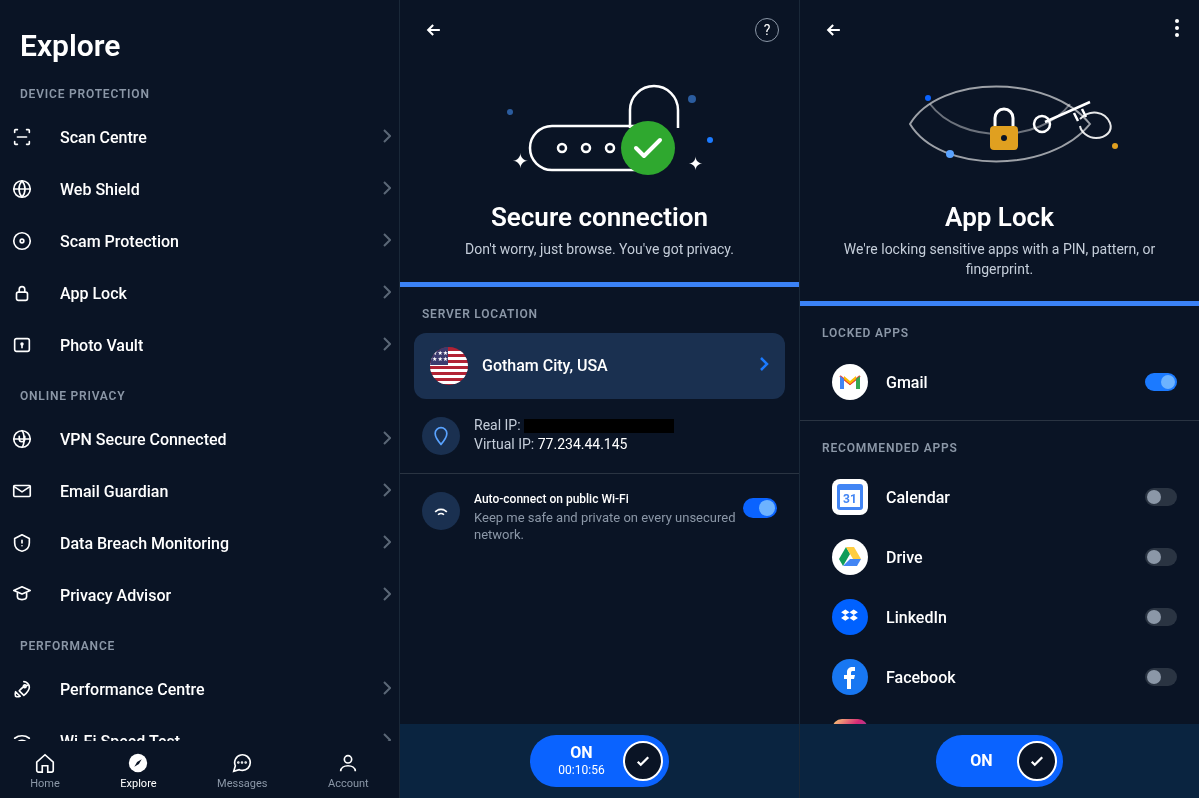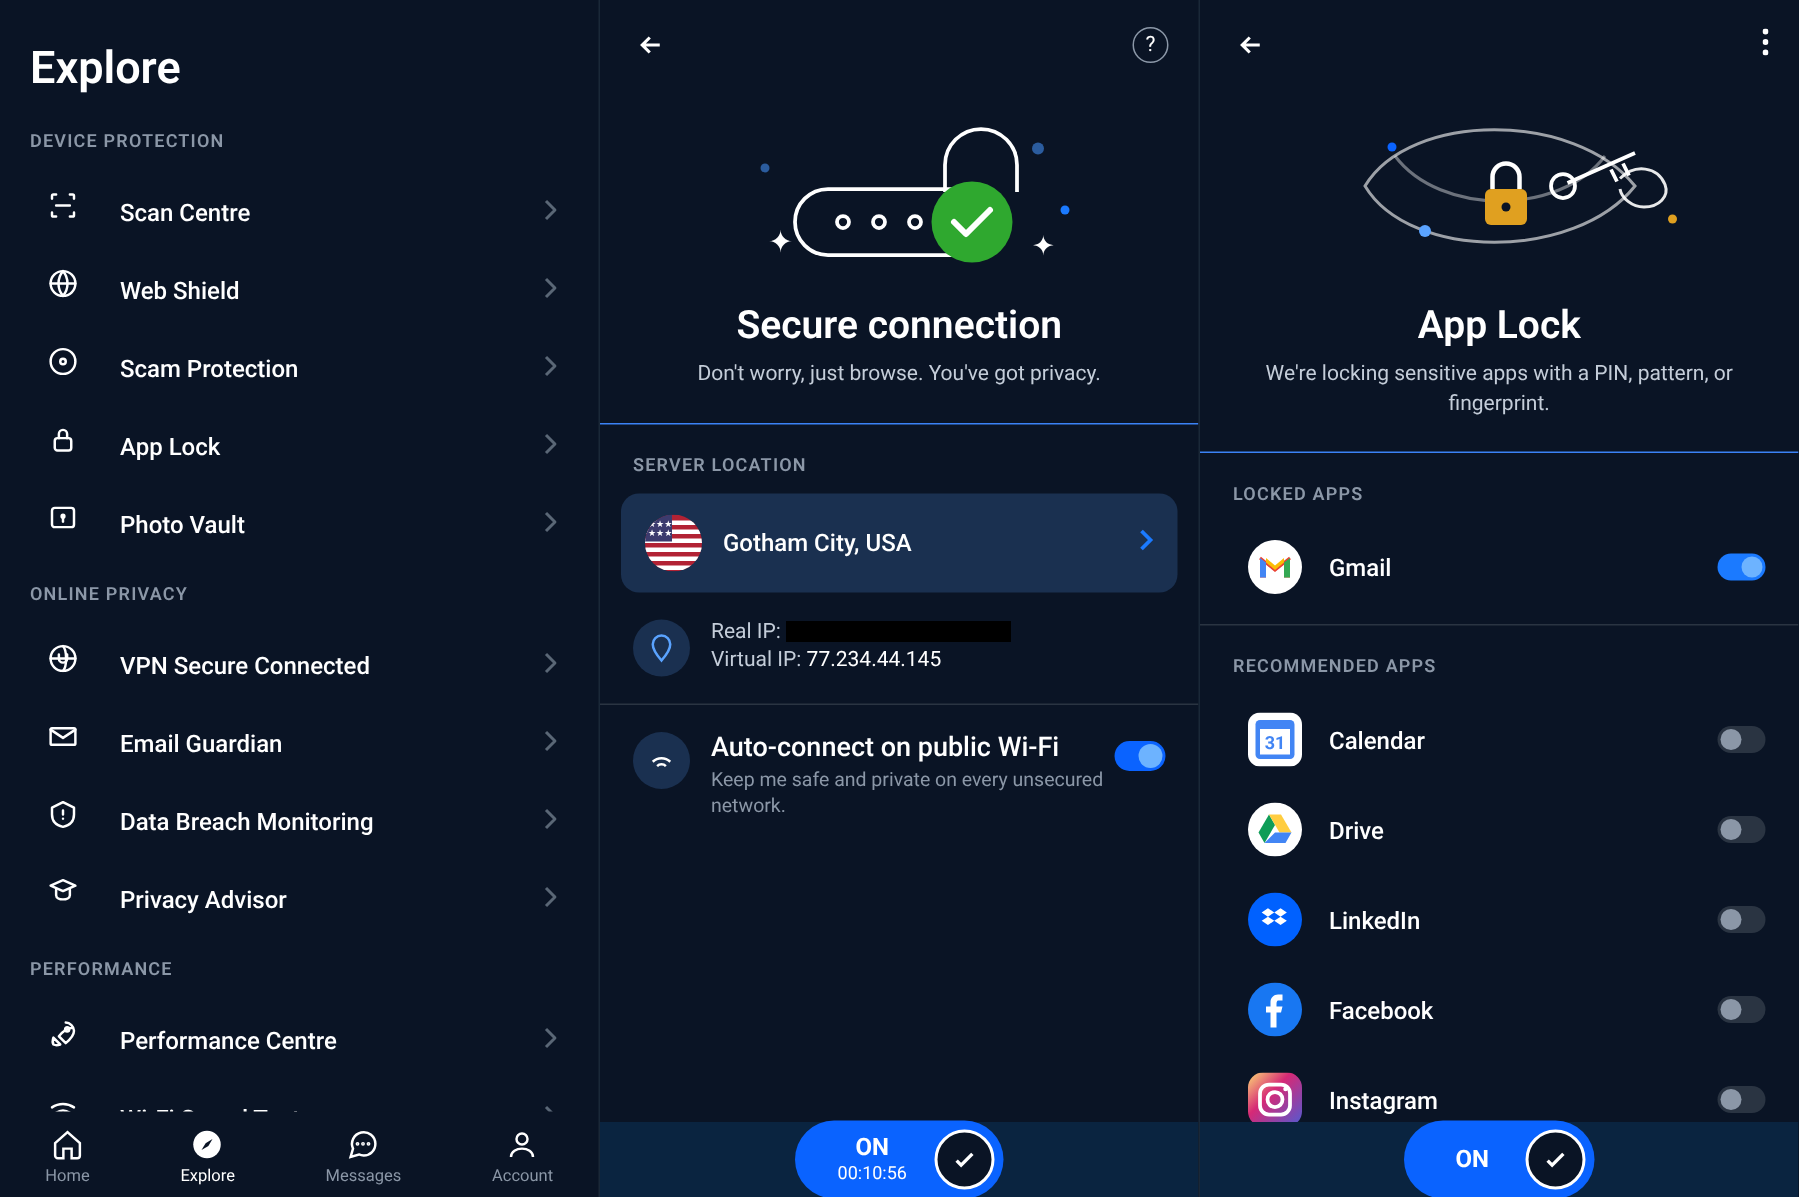--- a/index.html
+++ b/index.html
@@ -5,21 +5,21 @@
 * { margin: 0; padding: 0; box-sizing: border-box; font-family: -apple-system, BlinkMacSystemFont, 'Segoe UI', Roboto, sans-serif; }
 body { background: #0a1425; width: 1199px; height: 798px; display: flex; overflow: hidden; }
 .panel { height: 798px; background: #0a1425; position: relative; }
 .panel-1 { width: 399px; }
 .panel-2 { width: 400px; border-left: 1px solid #1a2838; }
 .panel-3 { width: 400px; border-left: 1px solid #1a2838; }
 
 
 .explore-title { color: #fff; font-size: 30px; font-weight: 600; padding: 28px 20px 24px 20px; }
 .section-header { color: #8b97a7; font-size: 12px; font-weight: 600; letter-spacing: 0.8px; padding: 0 20px 10px 20px; }
-.menu-item { display: flex; align-items: flex-end; padding: 12px 28px; cursor: pointer; color: #fff; }
+.menu-item { display: flex; align-items: center; padding: 12px 8px; cursor: pointer; color: #fff; }
 .menu-item .micon { width: 28px; height: 28px; display: flex; align-items: center; justify-content: center; margin-right: 24px; }
 .menu-item .mlabel { flex: 1; font-size: 16px; font-weight: 500; }
 .menu-item .chevron { color: #5a6776; }
 .menu-section { margin-bottom: 18px; }
 
 .bottom-nav { position: absolute; bottom: 0; left: 0; right: 0; display: flex; justify-content: space-around; padding: 10px 0 8px 0; background: #0a1425; }
 .nav-item { display: flex; flex-direction: column; align-items: center; color: #8b97a7; font-size: 11px; cursor: pointer; justify-content: space-between; }
 .nav-item.active { color: #fff; }
 .nav-item .nicon { width: 24px; height: 24px; display: flex; align-items: center; justify-content: center; margin-bottom: 2px; }
 
@@ -27,21 +27,21 @@
 .topbar { display: flex; align-items: center; justify-content: space-between; padding: 16px 20px 0 20px; }
 .back-btn { color: #fff; cursor: pointer; width: 28px; height: 28px; display: flex; align-items: center; justify-content: center; }
 .help-btn { color: #fff; border: 1.5px solid #8b97a7; border-radius: 50%; width: 24px; height: 24px; display: flex; align-items: center; justify-content: center; font-size: 14px; cursor: pointer; }
 .more-btn { color: #fff; cursor: pointer; }
 
 .illustration { display: flex; justify-content: center; padding: 20px 0 10px 0; position: relative; }
 .illustration svg { }
 
 .screen-title { color: #fff; font-size: 26px; font-weight: 600; text-align: center; margin-top: 8px; }
 .screen-subtitle { color: #c4cdd9; font-size: 14px; text-align: center; margin-top: 8px; padding: 0 24px; line-height: 1.4; }
-.subtitle-wrap { border-bottom: 1px solid #3b82f6; padding-bottom: 22px; }
+.subtitle-wrap { border-bottom: 5px solid #3b82f6; padding-bottom: 22px; }
 
 .sub-header { color: #8b97a7; font-size: 12px; font-weight: 600; letter-spacing: 0.8px; padding: 20px 22px 12px 22px; }
 
 .server-row { background: #1a3050; border-radius: 12px; margin: 0 14px; padding: 14px 16px; display: flex; align-items: center; cursor: pointer; }
 .flag-circle { width: 38px; height: 38px; border-radius: 50%; overflow: hidden; margin-right: 14px; }
 .server-info { flex: 1; }
 .server-name { color: #fff; font-size: 16px; font-weight: 500; }
 .server-status { color: #8b97a7; font-size: 13px; margin-top: 2px; }
 .server-chev { color: #1b7aff; }
 
@@ -49,28 +49,28 @@
 .ip-icon { width: 38px; height: 38px; border-radius: 50%; background: #1a3050; display: flex; align-items: center; justify-content: center; margin-right: 14px; color: #5aa3ff; font-size: 13px; }
 .ip-info { flex: 1; }
 .ip-line { color: #c4cdd9; font-size: 14px; margin-bottom: 3px; }
 .ip-val { color: #fff; }
 .ip-redact { background: #000; display: inline-block; width: 150px; height: 14px; vertical-align: middle; }
 .divider { border-top: 1px solid #2a3442; margin: 0 0; }
 
 .auto-row { display: flex; align-items: flex-start; padding: 18px 22px; }
 .auto-icon { width: 38px; height: 38px; border-radius: 50%; background: #1a3050; display: flex; align-items: center; justify-content: center; margin-right: 14px; color: #fff; }
 .auto-info { flex: 1; }
-.auto-title { color: #fff; font-size: 18px; font-weight: 500; }
+.auto-title { color: #fff; font-size: 12px; font-weight: 500; }
 .auto-desc { color: #8b97a7; font-size: 13px; margin-top: 3px; line-height: 1.35; }
 .toggle { width: 34px; height: 20px; border-radius: 10px; position: relative; margin-top: 6px; cursor: pointer; }
 .toggle.on { background: #0a63ff; }
 .toggle-knob { width: 16px; height: 16px; border-radius: 50%; background: #fff; position: absolute; top: 2px; }
 .toggle.on .toggle-knob { right: 2px; background: #6db3ff; }
 
-.big-toggle-bar { position: absolute; bottom: 0; left: 0; right: 0; height: 50px; display: flex; justify-content: center; align-items: center; background: #0a2440; }
+.big-toggle-bar { position: absolute; bottom: 0; left: 0; right: 0; height: 74px; display: flex; justify-content: center; align-items: center; background: #0a2440; }
 .big-toggle { background: #0a63ff; border-radius: 30px; display: flex; align-items: center; padding: 6px 6px 6px 28px; cursor: pointer; }
 .big-toggle-text { color: #fff; text-align: center; margin-right: 18px; }
 .big-toggle-title { font-size: 16px; font-weight: 700; line-height: 1; }
 .big-toggle-time { font-size: 12px; margin-top: 2px; }
 .big-toggle-knob { width: 40px; height: 40px; border-radius: 50%; background: #0a1425; display: flex; align-items: center; justify-content: center; border: 2px solid #fff; }
 .big-toggle-knob svg { color: #fff; }
 .big-toggle.simple .big-toggle-text { padding: 0 4px; }
 
 
 .app-row { display: flex; align-items: center; padding: 12px 22px; }

